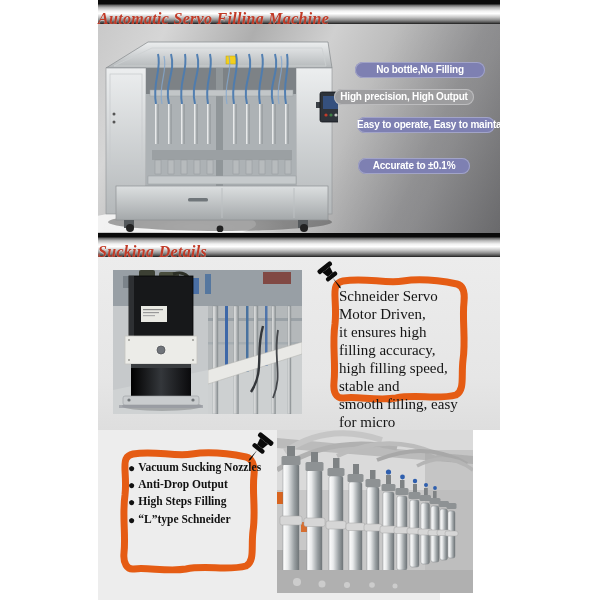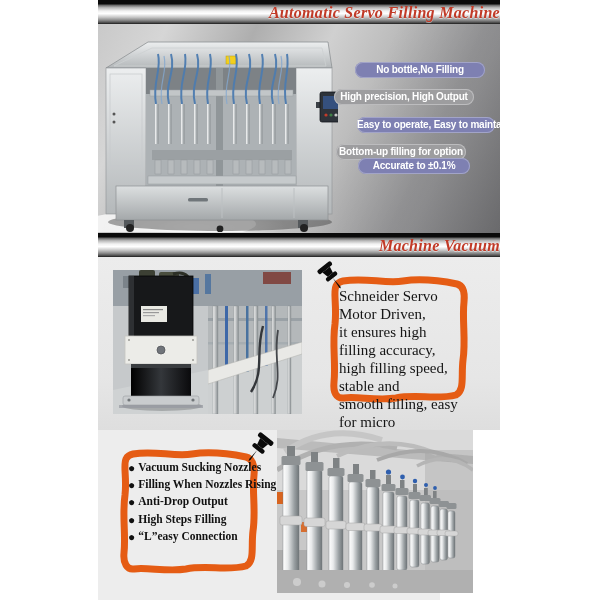--- a/index.html
+++ b/index.html
@@ -9,22 +9,22 @@
     font-family:"Liberation Sans",sans-serif;
   }
   
   .metal-bar{
     position:absolute;left:98px;width:402px;height:24px;
     background:linear-gradient(180deg,
       #0a0a0a 0%,#0a0a0a 16%,#6b6b6b 22%,#b9b9b9 32%,
       #f2f2f2 46%,#ffffff 57%,#c6c6c6 72%,#8d8d8d 84%,#565656 93%,#1c1c1c 100%);
   }
   .bar-title{
-    display:block;text-align:right;
-    padding-top:3px;line-height:20px;
+    display:block;text-align:left;
+    padding-top:9px;line-height:20px;
     font-family:"Liberation Serif",serif;
     font-style:italic;font-weight:700;font-size:16px;
     color:#c13a27;letter-spacing:.3px;
     text-shadow:0 1px 0 rgba(255,255,255,.45);
     white-space:nowrap;
   }
   
   .section1{
     position:absolute;left:98px;top:24px;width:402px;height:209px;overflow:hidden;
     background:
@@ -189,30 +189,27 @@
 
   <div class="pill pill-blue pill1">
     <span>No bottle,No Filling</span>
   </div>
   <div class="pill pill-gray pill2">
     <span>High precision, High Output</span>
   </div>
   <div class="pill pill-blue pill3">
     <span>Easy to operate, Easy to maintain</span>
   </div>
-  <div class="pill pill-gray pill4">
-    <span>Bottom-up filling for option</span>
-  </div>
   <div class="pill pill-blue pill5">
     <span>Accurate to ±0.1%</span>
   </div>
 </div>
 
 <div class="metal-bar" style="top:233px;">
-  <span class="bar-title">Machine Vacuum</span>
+  <span class="bar-title">Sucking Details</span>
 </div>
 
 <div class="section2">
 
   <svg class="photoB" width="189" height="144" viewBox="0 0 189 144">
     <defs>
       <linearGradient id="colG" x1="0" y1="0" x2="1" y2="0">
         <stop offset="0" stop-color="#f2f2f2"></stop>
           <stop offset="1" stop-color="#878d90"></stop>
       </linearGradient>
@@ -308,24 +305,23 @@
     <svg class="pushpin pinC" width="36" height="36" viewBox="0 0 36 36">
       <g fill="#0b0b0b">
         <rect x="9" y="3" width="18" height="5" rx="2"></rect>
         <polygon points="13,8 23,8 21.5,15 14.5,15"></polygon>
         <rect x="11" y="15" width="14" height="4.5" rx="2"></rect>
         <path d="M18,19.5 L17.2,31 L18,33.5 L18.8,31 Z"></path>
       </g>
     </svg>
     <ul class="feature-list">
       <li><span class="bullet">●</span><span>Vacuum Sucking Nozzles</span></li>
-      <li><span class="bullet">●</span><span>Filling When Nozzles Rising</span></li>
       <li><span class="bullet">●</span><span>Anti-Drop Output</span></li>
       <li><span class="bullet">●</span><span>High Steps Filling</span></li>
-      <li><span class="bullet">●</span><span>“L”easy Connection</span></li>
+      <li><span class="bullet">●</span><span>“L”type Schneider</span></li>
     </ul>
   </div>
 
   <svg class="photoC" width="196" height="163" viewBox="0 0 196 163">
     <defs>
       <linearGradient id="nozC" x1="0" y1="0" x2="1" y2="0">
         <stop offset="0" stop-color="#ffffff"></stop>
           <stop offset=".3" stop-color="#e8eaeb"></stop>
         <stop offset=".7" stop-color="#9aa0a3"></stop>
           <stop offset="1" stop-color="#6f7578"></stop>

